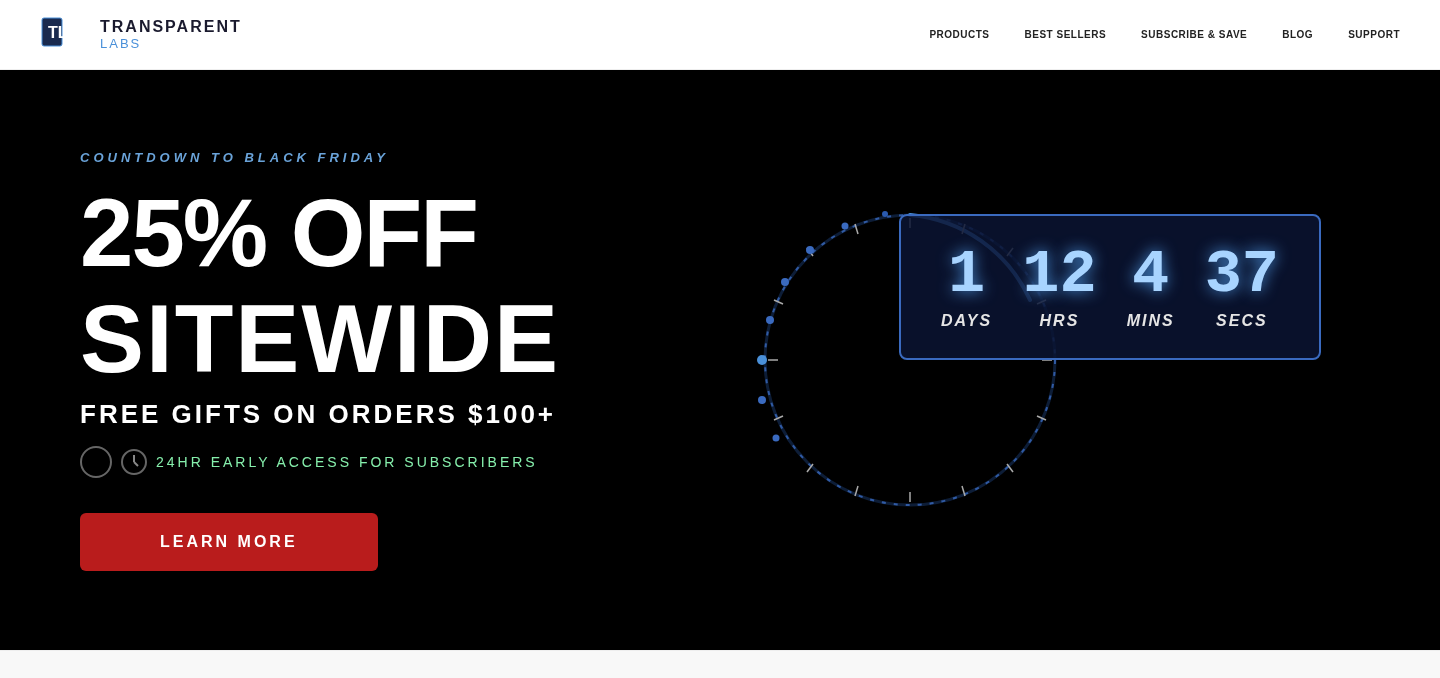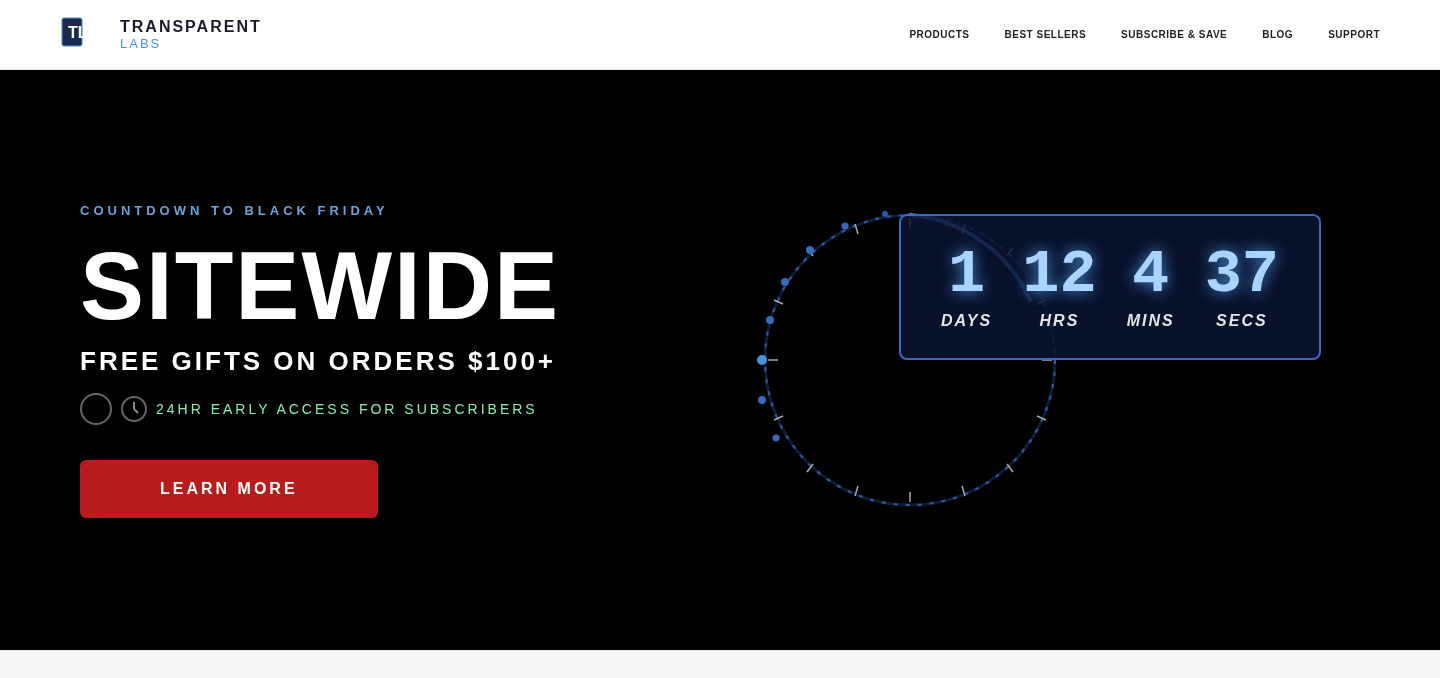--- a/index.html
+++ b/index.html
@@ -3,21 +3,21 @@
   <meta charset="utf-8">
   <style>
     * { margin: 0; padding: 0; box-sizing: border-box; }
     body { font-family: Arial, sans-serif; width: 1440px; overflow-x: hidden; background: #fff; }
 
     
     .navbar {
       display: flex;
       align-items: center;
       justify-content: space-between;
-      padding: 0 60px;
+      padding: 0 40px;
       height: 70px;
       background: #fff;
       border-bottom: 1px solid #eee;
     }
     .logo-area {
       display: flex;
       align-items: center;
       gap: 10px;
     }
     .logo-icon {
@@ -82,20 +82,21 @@
       justify-content: center;
       align-items: center;
       position: relative;
     }
     .countdown-label {
       color: #6aa3d9;
       font-size: 13px;
       letter-spacing: 4px;
       font-weight: 600;
       margin-bottom: 20px;
+      font-style: italic;
     }
     .hero-title {
       color: #fff;
       font-size: 92px;
       font-weight: 900;
       line-height: 1;
       letter-spacing: -1px;
       margin-bottom: 10px;
     }
     .hero-sub2 {
@@ -196,20 +197,21 @@
     <a href="#">SUBSCRIBE &amp; SAVE</a>
     <a href="#">BLOG</a>
     <a href="#">SUPPORT</a>
   </div>
 
 </nav>
 
 <section class="hero">
   <div class="hero-left">
     <div class="countdown-label">COUNTDOWN TO BLACK FRIDAY</div>
+    <div class="hero-title" style="font-size:96px; font-weight:900; color:#fff; letter-spacing:-2px; line-height:1;">25% OFF</div>
     <div class="hero-title" style="font-size:96px; font-weight:900; color:#fff; letter-spacing:2px; line-height:1; margin-bottom:12px;">SITEWIDE</div>
     <div style="color:#fff; font-size:26px; font-weight:700; letter-spacing:3px; margin-bottom:16px;">FREE GIFTS ON ORDERS $100+</div>
     <div class="hero-sub2">
       <svg width="28" height="28" viewBox="0 0 28 28">
         <circle cx="14" cy="14" r="12" stroke="#666" stroke-width="2" fill="none"></circle>
         <line x1="14" y1="7" x2="14" y2="14" stroke="#888" stroke-width="2"></line>
         <line x1="14" y1="14" x2="18" y2="18" stroke="#888" stroke-width="2"></line>
       </svg>
       <span>24HR EARLY ACCESS FOR SUBSCRIBERS</span>
     </div>

